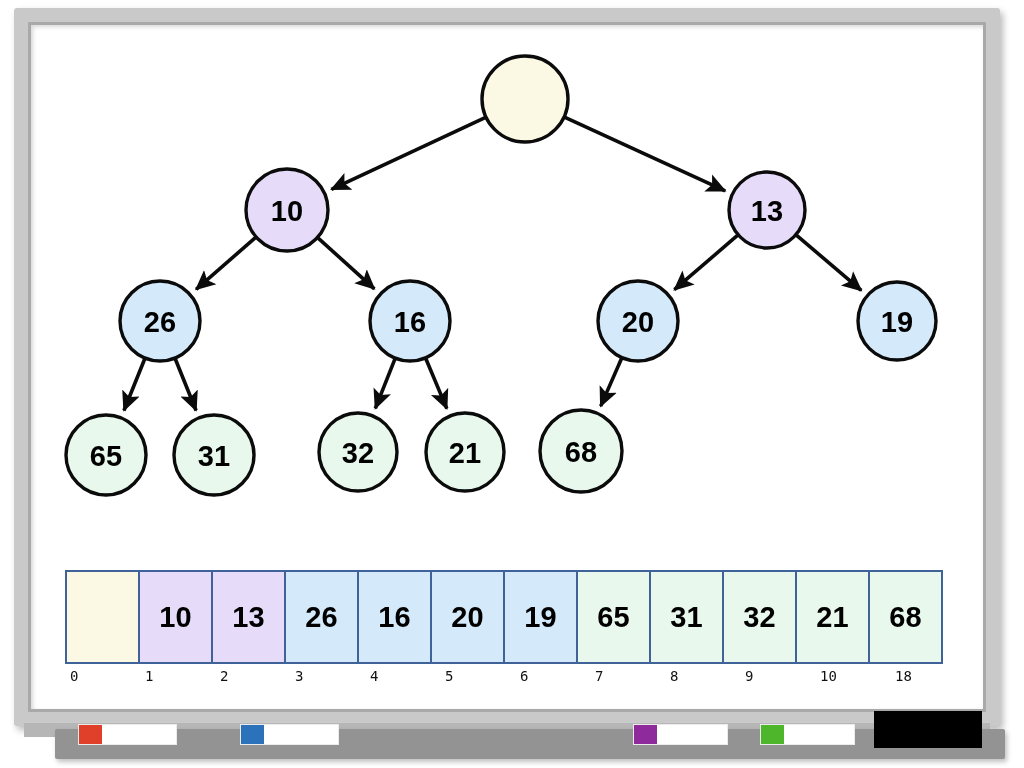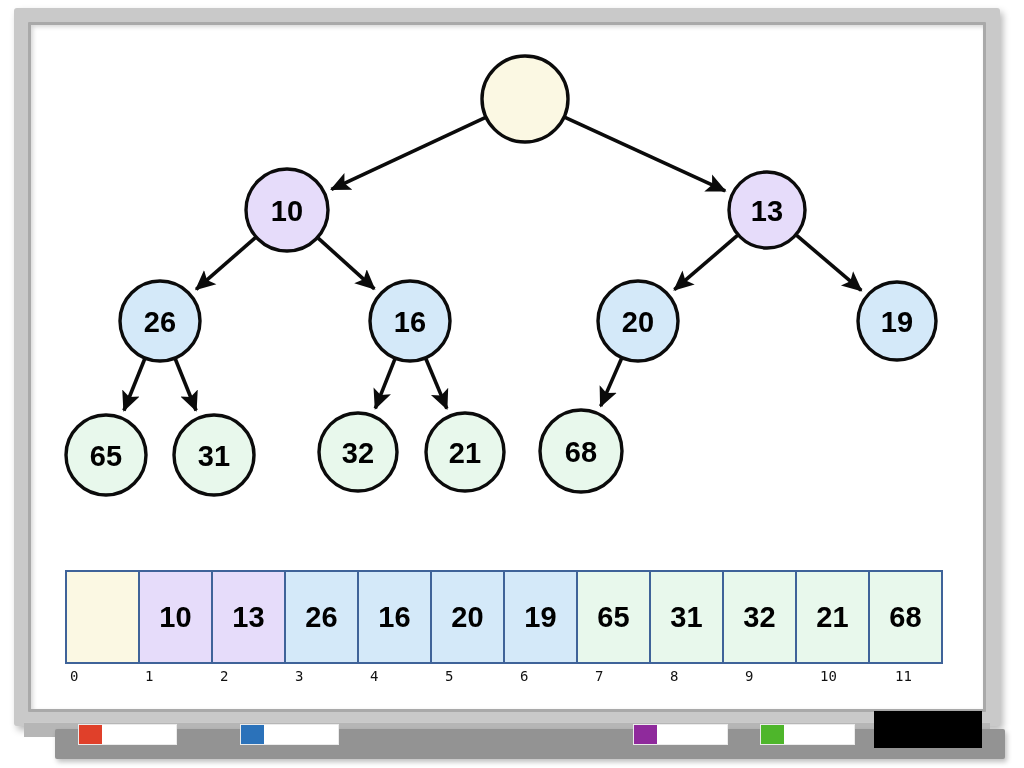--- a/index.html
+++ b/index.html
@@ -252,21 +252,21 @@
         <div class="index-label">1</div>
         <div class="index-label">2</div>
         <div class="index-label">3</div>
         <div class="index-label">4</div>
         <div class="index-label">5</div>
         <div class="index-label">6</div>
         <div class="index-label">7</div>
         <div class="index-label">8</div>
         <div class="index-label">9</div>
         <div class="index-label">10</div>
-        <div class="index-label">11</div>
+        <div class="index-label">18</div>
       </div>
   </div>
 
   <div class="tray-lip"></div>
   <div class="tray"></div>
   <div id="markers-layer">
       <div class="marker" style="left: 78px; width: 97px;">
         <div class="cap" style="background: rgb(224, 64, 42);"></div>
       </div>
       <div class="marker" style="left: 240px; width: 97px;">

